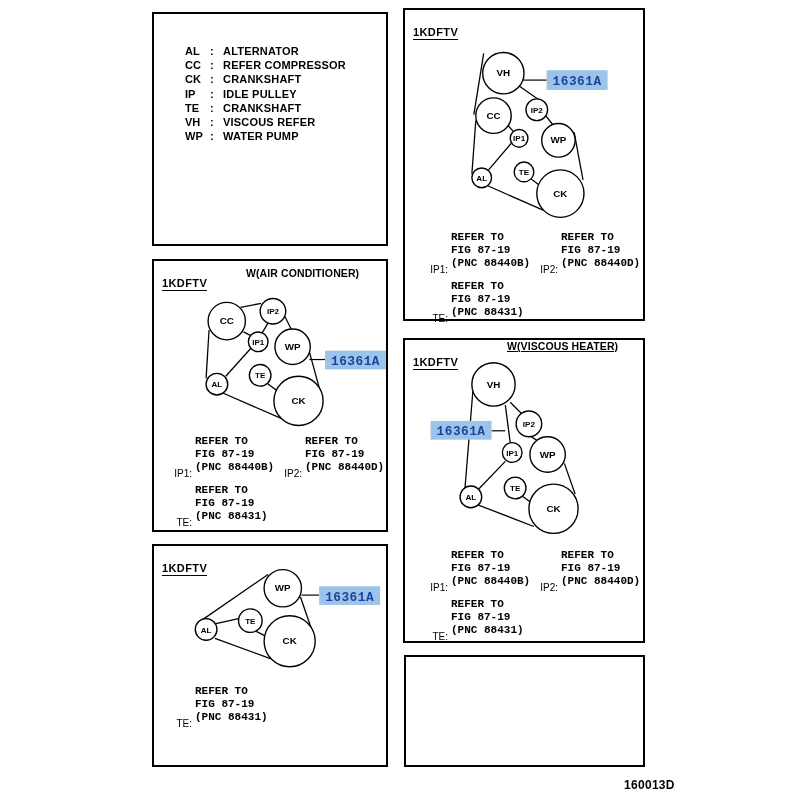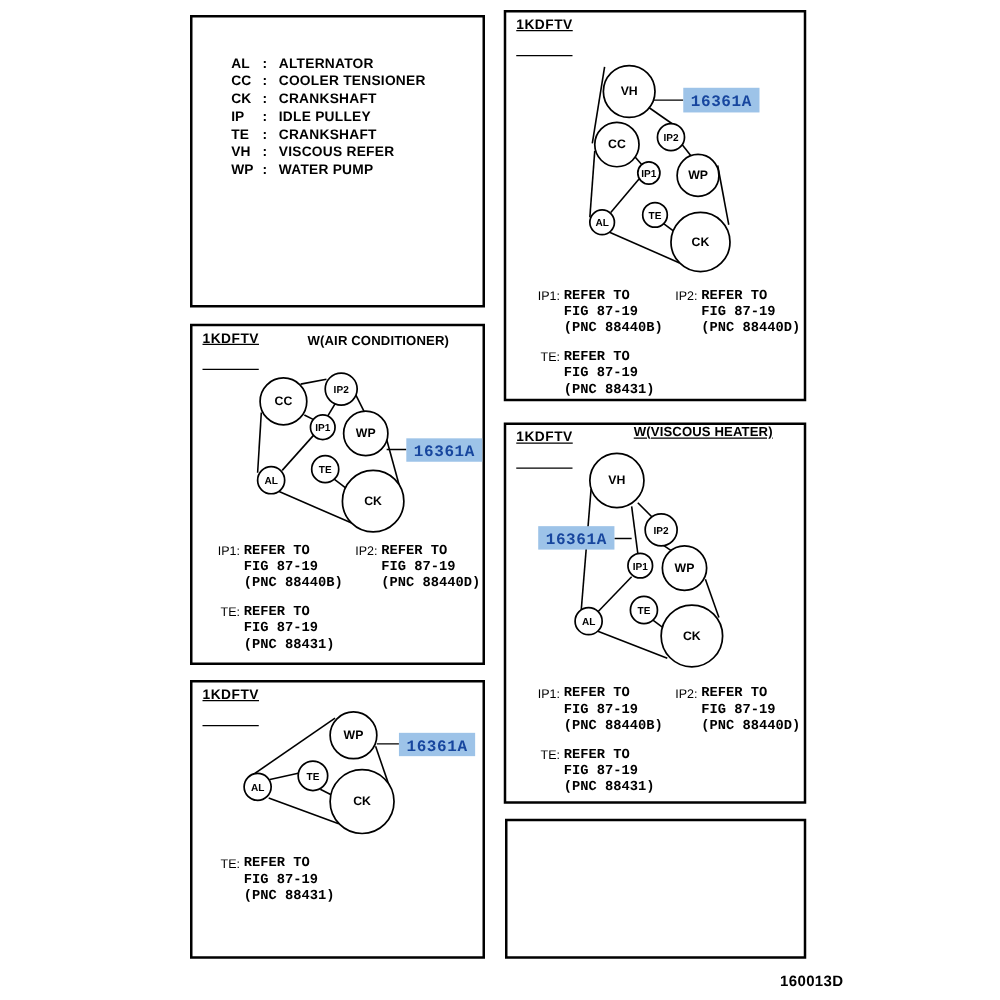--- a/index.html
+++ b/index.html
@@ -6,30 +6,30 @@
   #canvas{position:relative;width:800px;height:800px;background:#fff;
           font-family:"Liberation Sans",sans-serif;color:#000;overflow:hidden;}
   .panel{position:absolute;border:2px solid #000;box-sizing:border-box;background:#fff;}
   .panel--legend{left:152px;top:12px;width:236px;height:234px;}
   .panel--tr{left:403px;top:8px;width:242px;height:313px;}
   .panel--ml{left:152px;top:259px;width:236px;height:273px;}
   .panel--mr{left:403px;top:338px;width:242px;height:305px;}
   .panel--bl{left:152px;top:544px;width:236px;height:223px;}
   .empty-box{position:absolute;left:404px;top:655px;width:241px;height:112px;
              border:2px solid #000;box-sizing:border-box;background:#fff;}
-  .engine{position:absolute;left:8px;top:4px;font-size:11px;font-weight:bold;
-          letter-spacing:.4px;border-bottom:1.5px solid #000;padding-bottom:18px;white-space:nowrap;text-decoration:underline;}
+  .engine{position:absolute;left:8px;top:16px;font-size:11px;font-weight:bold;
+          letter-spacing:.4px;border-bottom:1.5px solid #000;padding-bottom:1px;white-space:nowrap;}
   .variant{position:absolute;font-size:10.5px;font-weight:bold;white-space:nowrap;letter-spacing:.1px;}
   .panel--tr .variant{left:23px;top:24px;}
   .panel--ml .variant{left:92px;top:6px;}
   .panel--mr .variant{left:102px;top:0;text-decoration:underline;}
   .panel svg{position:absolute;left:0;top:0;width:100%;height:100%;}
   .notes{position:absolute;left:0;top:0;width:100%;height:100%;}
   .note{position:absolute;display:flex;align-items:flex-start;}
-  .note-label{width:26px;text-align:right;margin-right:3px;font-size:10px;line-height:13px;white-space:nowrap;}
+  .note-label{width:26px;text-align:right;margin-right:3px;font-size:10px;line-height:13px;white-space:nowrap;margin-top:32px;}
   .note-lines{font-family:"Liberation Mono",monospace;font-weight:bold;font-size:11px;
               line-height:13px;white-space:pre;}
   .legend-rows{position:absolute;left:31px;top:30px;}
   .legend-row{display:flex;height:14.2px;font-size:11px;font-weight:bold;line-height:14.2px;}
   .legend-abbr{width:25px;}
   .legend-colon{width:13px;text-align:left;}
   .legend-name{white-space:nowrap;letter-spacing:.2px;}
   .doc-number{position:absolute;left:624px;top:778px;font-size:12px;font-weight:bold;letter-spacing:.3px;}
 </style>
 </head>
@@ -40,21 +40,21 @@
   <section class="panel panel--legend">
     <div class="legend-rows">
         <div class="legend-row">
           <span class="legend-abbr">AL</span>
           <span class="legend-colon">:</span>
           <span class="legend-name">ALTERNATOR</span>
         </div>
         <div class="legend-row">
           <span class="legend-abbr">CC</span>
           <span class="legend-colon">:</span>
-          <span class="legend-name">COOLER TENSIONER</span>
+          <span class="legend-name">REFER COMPRESSOR</span>
         </div>
         <div class="legend-row">
           <span class="legend-abbr">CK</span>
           <span class="legend-colon">:</span>
           <span class="legend-name">CRANKSHAFT</span>
         </div>
         <div class="legend-row">
           <span class="legend-abbr">IP</span>
           <span class="legend-colon">:</span>
           <span class="legend-name">IDLE PULLEY</span>

